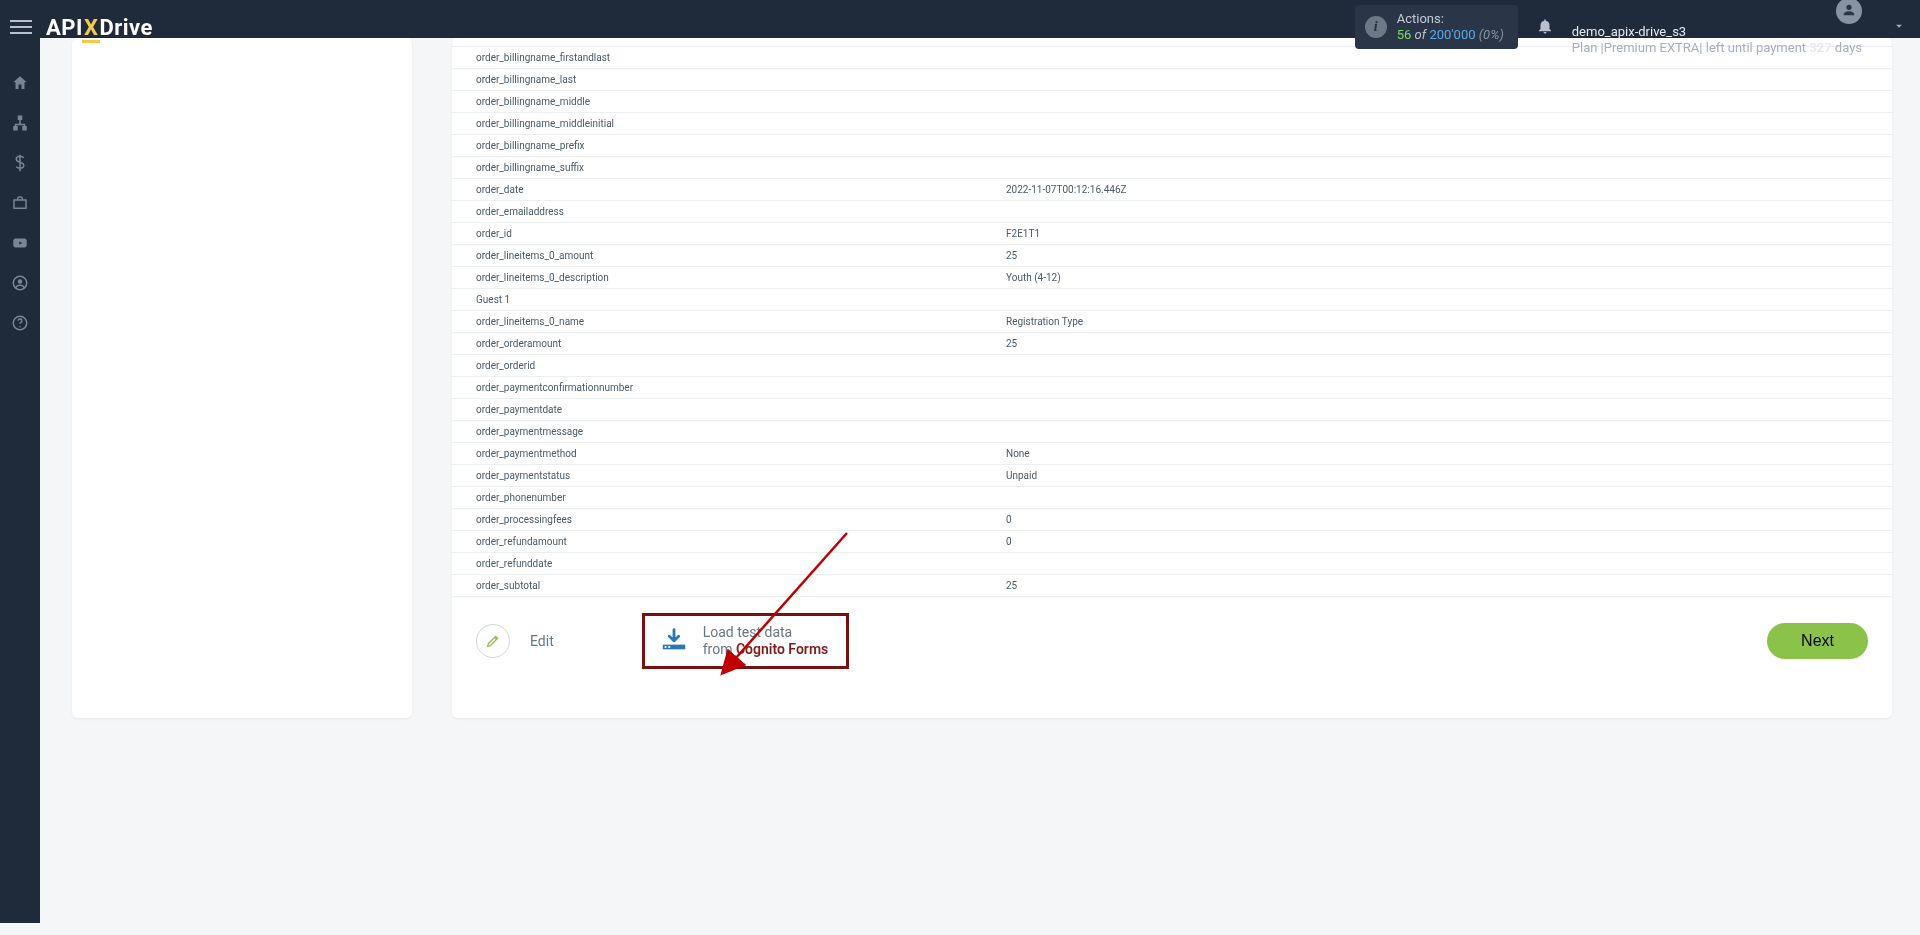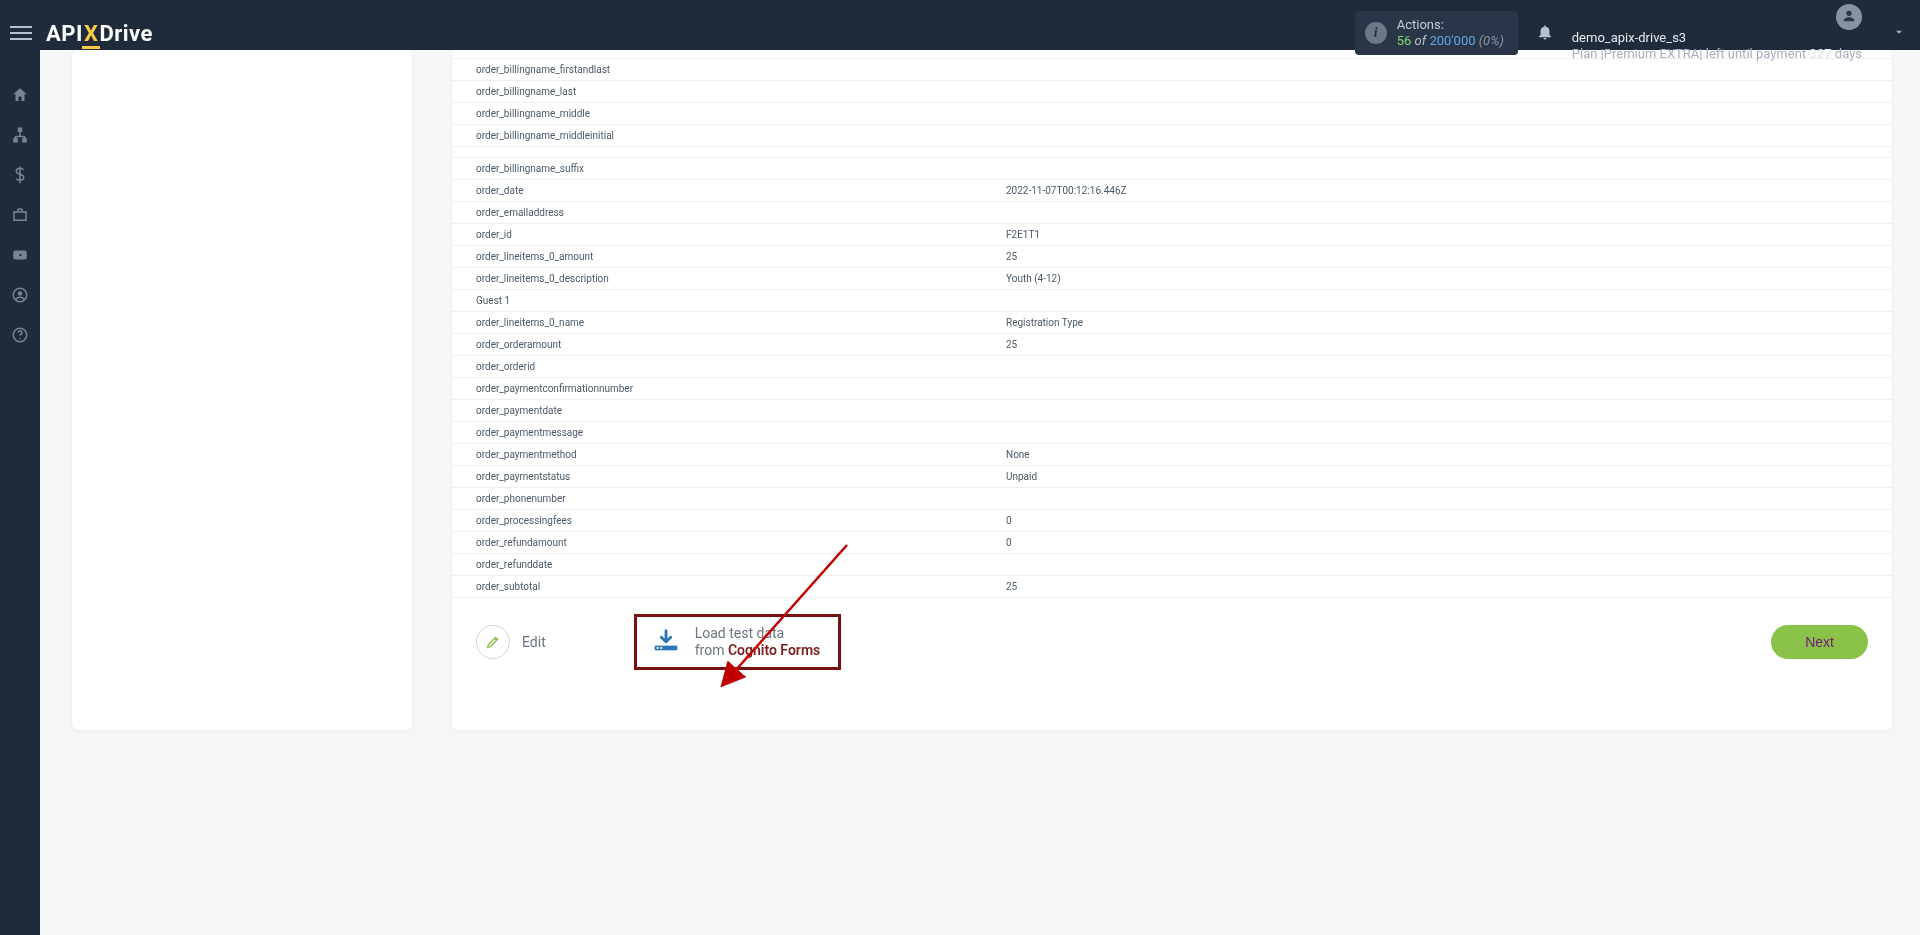--- a/index.html
+++ b/index.html
@@ -7,21 +7,21 @@
   body {
     font-family: -apple-system, BlinkMacSystemFont, "Segoe UI", Roboto, "Helvetica Neue", Arial, sans-serif;
     background: #f5f6f8;
     color: #3a4a5a;
     font-size: 14px;
     overflow: hidden;
   }
 
   
   .header {
-    height: 50px;
+    height: 38px;
     background: #1f2a3a;
     display: flex;
     align-items: center;
     padding: 16px 14px 0 10px;
     position: relative;
     z-index: 10;
   }
   .hamburger {
     width: 22px; height: 22px;
     display: flex; flex-direction: column; justify-content: center; gap: 4px;
@@ -143,21 +143,21 @@
   .row:first-child{ border-top: 1px solid #eceff2; }
   .row .k { flex: 0 0 530px; }
   .row .v { flex: 1; }
 
   .footer-actions {
     display:flex;
     align-items:center;
     padding: 16px 24px 0 24px;
   }
   .edit-btn {
-    display:flex; align-items:center; gap:12px;
+    display:flex; align-items:center; gap:20px;
     color:#6a7682; cursor:pointer;
   }
   .edit-circle{
     width:34px;height:34px;border:1px solid #d0d6dc;border-radius:50%;
     display:flex;align-items:center;justify-content:center;
   }
   .edit-circle svg{width:16px;height:16px;stroke:#8bc34a;fill:none;stroke-width:2;}
 
   .load-box{
     margin-left: 88px;
@@ -166,25 +166,25 @@
     display:flex; align-items:center; gap:14px;
     cursor:pointer;
   }
   .load-box .dl-icn svg{ width:30px;height:24px; }
   .load-box .lt { line-height:1.2; color:#6a7682; }
   .load-box .lt .l2 b { color:#7f1d1d; font-weight:600; }
 
   .next-btn{
     margin-left:auto;
     background:#8bc34a;
-    color:#701a75;
+    color:#000000;
     border:none;
     border-radius: 18px;
     padding: 9px 34px;
-    font-size:14px;
+    font-size:16px;
     cursor:pointer;
   }
 
   
   .arrow-svg{
     position:absolute;
     pointer-events:none;
   }
 </style>
 </head>
@@ -313,20 +313,21 @@
             </div>
             <div class="row">
               <div class="k">order_billingname_middle</div>
               <div class="v"></div>
             </div>
             <div class="row">
               <div class="k">order_billingname_middleinitial</div>
               <div class="v"></div>
             </div>
             <div class="row">
+              <div class="k">order_billingname_prefix</div>
               <div class="v"></div>
             </div>
             <div class="row">
               <div class="k">order_billingname_suffix</div>
               <div class="v"></div>
             </div>
             <div class="row">
               <div class="k">order_date</div>
               <div class="v">2022-11-07T00:12:16.446Z</div>
             </div>

